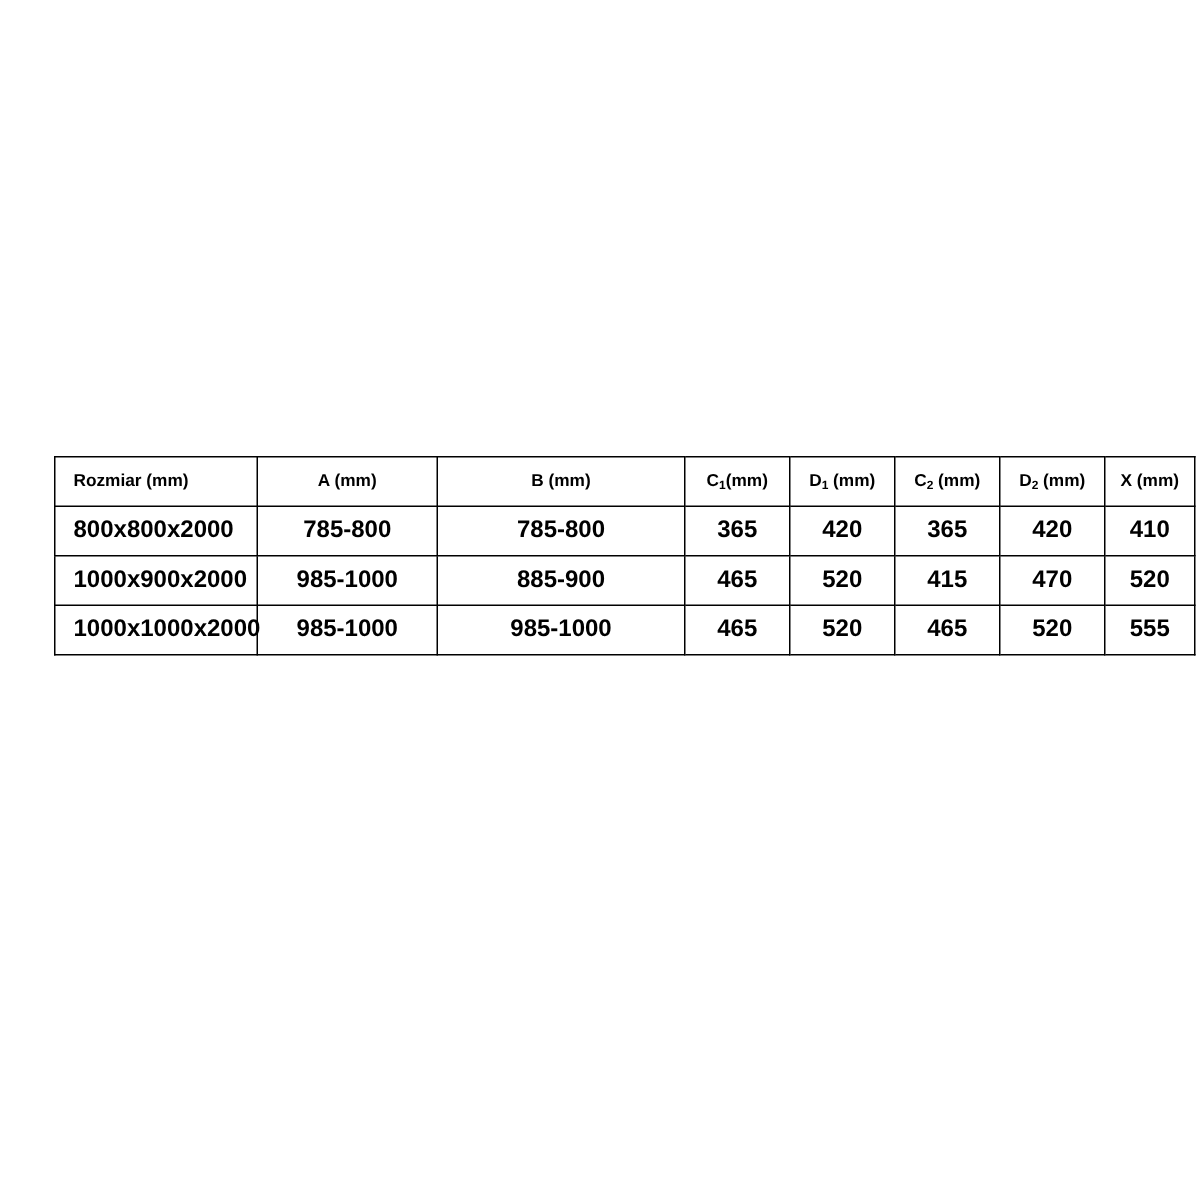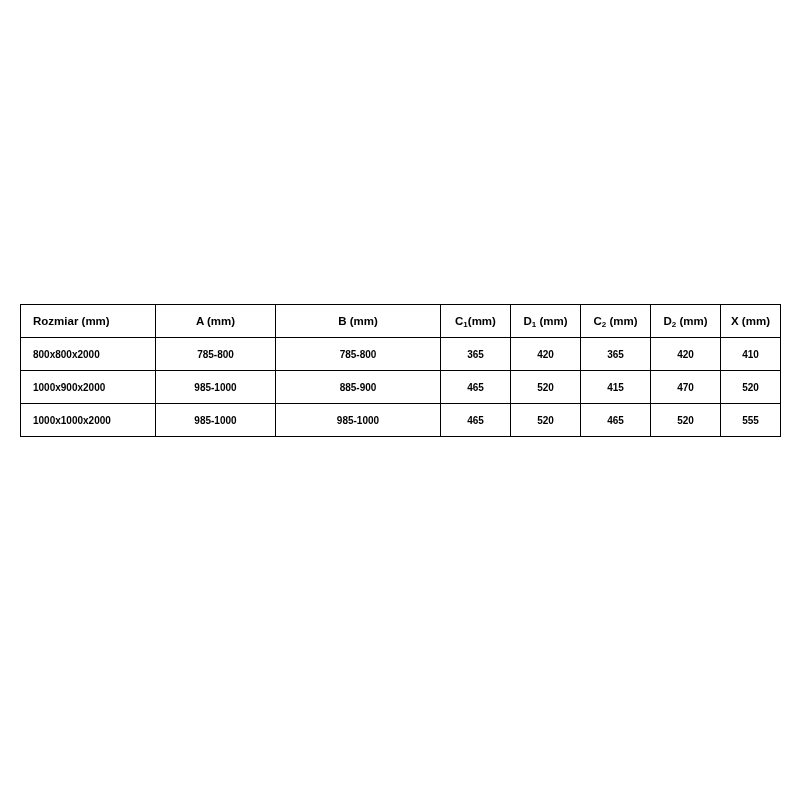--- a/index.html
+++ b/index.html
@@ -9,35 +9,35 @@
   body {
     width: 800px;
     height: 800px;
     background: #ffffff;
     font-family: "Liberation Sans", sans-serif;
     color: #000000;
     position: relative;
   }
   .table-wrap {
     position: absolute;
-    left: 20px;
+    left: 36px;
     top: 304px;
     width: 760px;
   }
   table.spec {
     border-collapse: collapse;
     width: 760px;
     table-layout: fixed;
   }
   table.spec td, table.spec th {
     border: 1px solid #000000;
     text-align: center;
     vertical-align: middle;
     height: 33px;
-    font-size: 10px;
+    font-size: 16px;
     font-weight: bold;
     padding: 0 2px;
     box-sizing: border-box;
   }
   table.spec th {
     font-size: 11.5px;
   }
   table.spec td.first-col, table.spec th.first-col {
     text-align: left;
     padding-left: 12px;

